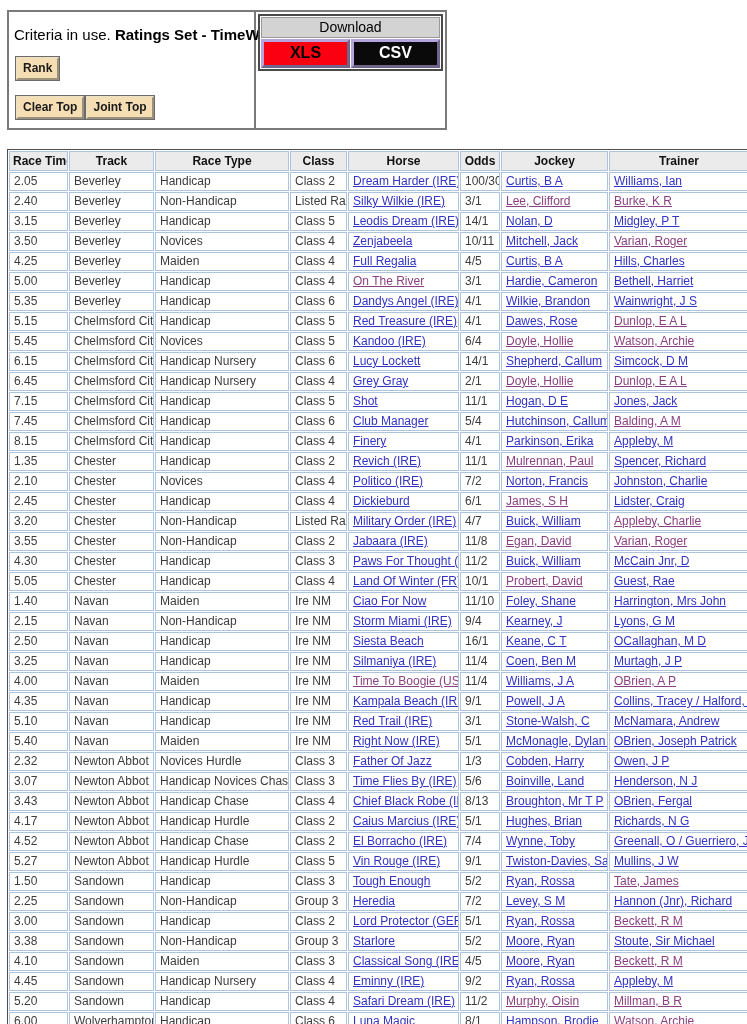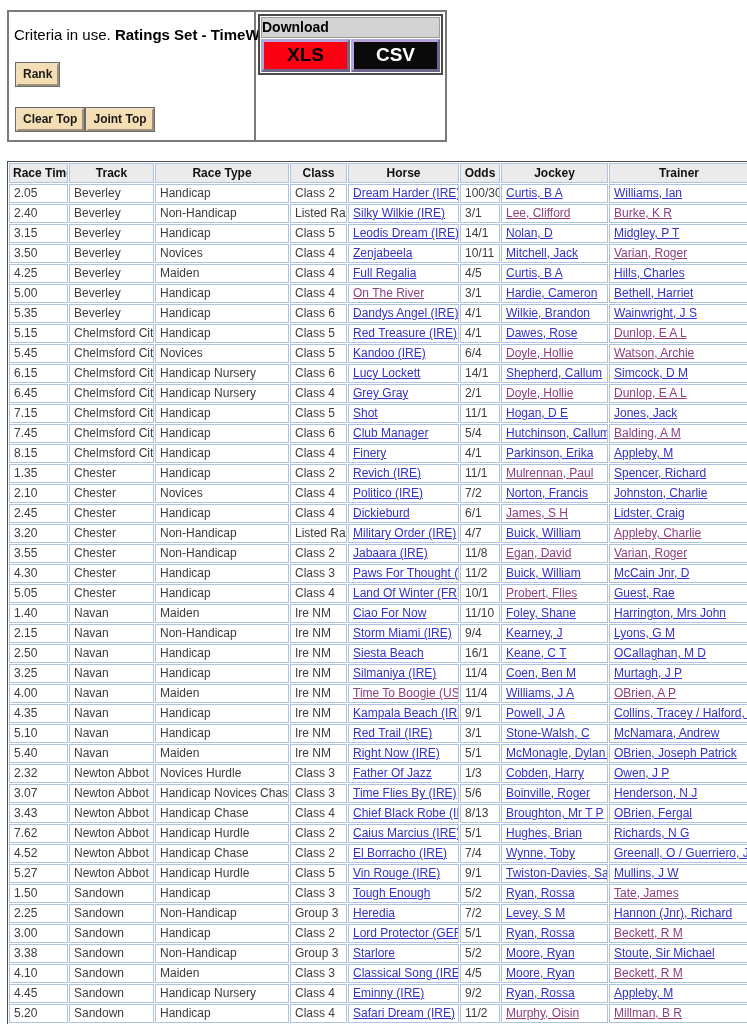--- a/index.html
+++ b/index.html
@@ -31,42 +31,43 @@
     border: 2px outset #efe0c0;
     outline: 1px solid #6b6b6b;
     font-family: "Liberation Sans", sans-serif;
     font-size: 12px;
     font-weight: bold;
     color: #1a1a1a;
     padding: 2px 5px 3px 5px;
     margin: 2px 1px 2px 1px;
     cursor: pointer;
   }
-  .btn-row { margin: 18px 0 2px 1px; }
+  .btn-row { margin: 12px 0 2px 1px; }
 
   .download-cell { flex: 1; padding: 2px; }
   .download-table {
     width: 100%;
     border: 2px solid #4a4a4a;
     border-collapse: separate;
     border-spacing: 1px;
     background: #fff;
   }
   .download-title {
     background: #d3d3d3;
     border: 1px solid #9a9a9a;
-    font-weight: bold;
+    text-align: center;
+    font-weight: normal;
     font-size: 14px;
     padding: 1px 0 2px 0;
   }
   .dl-btn {
     width: 50%;
     text-align: center;
     font-weight: bold;
-    font-size: 19px;
+    font-size: 16px;
     padding: 2px 0 3px 0;
     border: 3px outset #b4a3dc;
     cursor: pointer;
   }
   .dl-xls { background: #fa0010; color: #000; }
   .dl-csv { background: #0a0a0a; color: #fff; }
 
   
   .race-table {
     margin-top: 19px;
@@ -379,21 +380,21 @@
     <td class="col-trainer"><a>McCain Jnr, D</a></td>
   </tr>
 
   <tr>
     <td class="col-time">5.05</td>
     <td class="col-track">Chester</td>
     <td class="col-type">Handicap</td>
     <td class="col-class">Class 4</td>
     <td class="col-horse"><a>Land Of Winter (FR)</a></td>
     <td class="col-odds">10/1</td>
-    <td class="col-jockey"><a class="visited">Probert, Flies</a></td>
+    <td class="col-jockey"><a class="visited">Probert, David</a></td>
     <td class="col-trainer"><a>Guest, Rae</a></td>
   </tr>
 
   <tr>
     <td class="col-time">1.40</td>
     <td class="col-track">Navan</td>
     <td class="col-type">Maiden</td>
     <td class="col-class">Ire NM</td>
     <td class="col-horse"><a>Ciao For Now</a></td>
     <td class="col-odds">11/10</td>
@@ -489,37 +490,37 @@
     <td class="col-trainer"><a>Owen, J P</a></td>
   </tr>
 
   <tr>
     <td class="col-time">3.07</td>
     <td class="col-track">Newton Abbot</td>
     <td class="col-type">Handicap Novices Chase</td>
     <td class="col-class">Class 3</td>
     <td class="col-horse"><a>Time Flies By (IRE)</a></td>
     <td class="col-odds">5/6</td>
-    <td class="col-jockey"><a>Boinville, Roger</a></td>
+    <td class="col-jockey"><a>Boinville, Land</a></td>
     <td class="col-trainer"><a>Henderson, N J</a></td>
   </tr>
 
   <tr>
     <td class="col-time">3.43</td>
     <td class="col-track">Newton Abbot</td>
     <td class="col-type">Handicap Chase</td>
     <td class="col-class">Class 4</td>
     <td class="col-horse"><a>Chief Black Robe (IRE)</a></td>
     <td class="col-odds">8/13</td>
     <td class="col-jockey"><a>Broughton, Mr T P</a></td>
     <td class="col-trainer"><a>OBrien, Fergal</a></td>
   </tr>
 
   <tr>
-    <td class="col-time">7.62</td>
+    <td class="col-time">4.17</td>
     <td class="col-track">Newton Abbot</td>
     <td class="col-type">Handicap Hurdle</td>
     <td class="col-class">Class 2</td>
     <td class="col-horse"><a>Caius Marcius (IRE)</a></td>
     <td class="col-odds">5/1</td>
     <td class="col-jockey"><a>Hughes, Brian</a></td>
     <td class="col-trainer"><a>Richards, N G</a></td>
   </tr>
 
   <tr>

